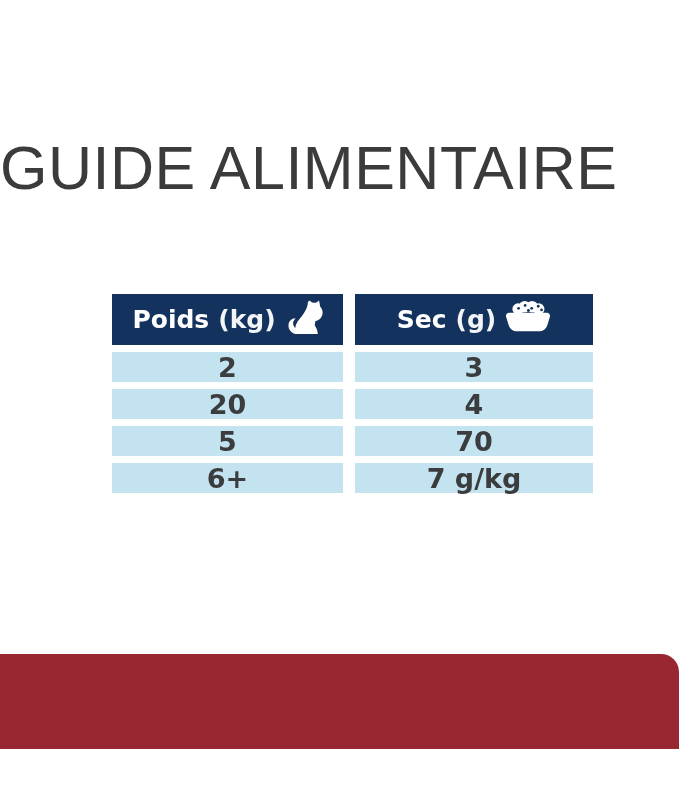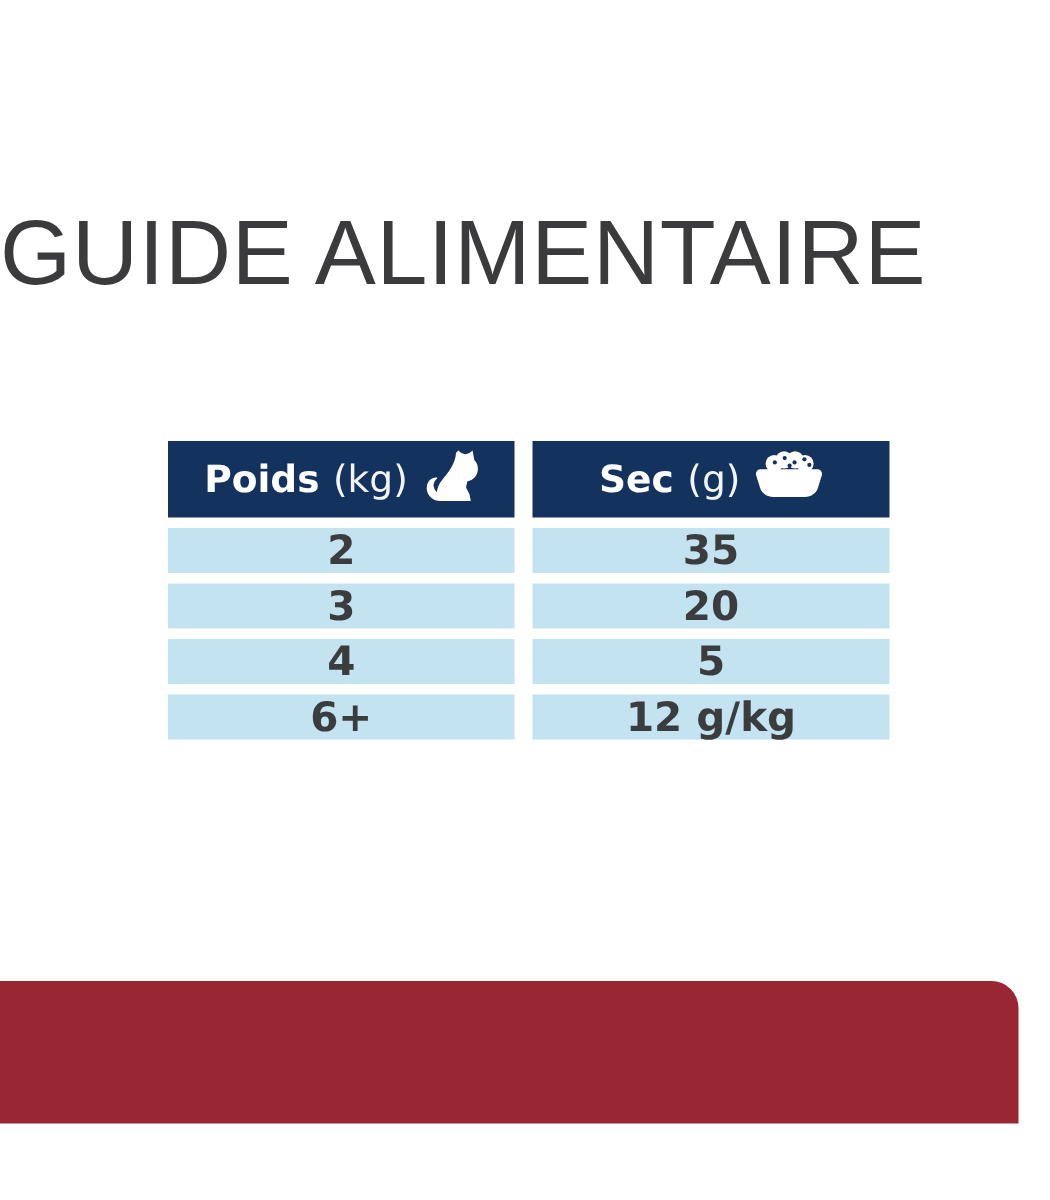--- a/index.html
+++ b/index.html
@@ -16,21 +16,21 @@
     position:absolute;left:112px;top:281px;
     display:grid;grid-template-columns:231px 238px;
     column-gap:12px;row-gap:7px;margin-top:13px;
   }
   .th{
     height:51px;background:#14325e;color:#ffffff;
     display:flex;align-items:center;justify-content:center;gap:9px;
     font-family:"DejaVu Sans", sans-serif;font-size:25px;
   }
   .th .lbl-bold{font-weight:bold;}
-  .th .lbl-unit{font-weight:normal;opacity:.95;}
+  .th .lbl-unit{font-weight:bold;opacity:.95;}
   .th svg{flex:0 0 auto;}
   .td{
     height:30px;background:#c3e3f0;color:#3b3c3e;
     display:flex;align-items:center;justify-content:center;
     font-family:"DejaVu Sans", sans-serif;font-weight:bold;font-size:27px;
   }
   .red-band{
     position:absolute;left:0;top:654px;width:679px;height:95px;
     background:#982731;border-radius:0 18px 0 0;
   }
@@ -73,26 +73,26 @@
           <circle cx="32.5" cy="10" r="1.7"></circle>
           <circle cx="40.5" cy="7.5" r="1.7"></circle>
           <circle cx="28.5" cy="12.5" r="1.7"></circle>
           <circle cx="44.5" cy="12" r="1.7"></circle>
         </g>
       </svg>
     </span>
   </div>
 
   <div class="td">2</div>
-  <div class="td">35</div>
 
   <div class="td">3</div>
   <div class="td">20</div>
 
   <div class="td">4</div>
 
   <div class="td">5</div>
+  <div class="td">70</div>
 
   <div class="td">6+</div>
-  <div class="td">12 g/kg</div>
+  <div class="td">7 g/kg</div>
 </div>
 
 <div class="red-band"></div>
 
 </body></html>

